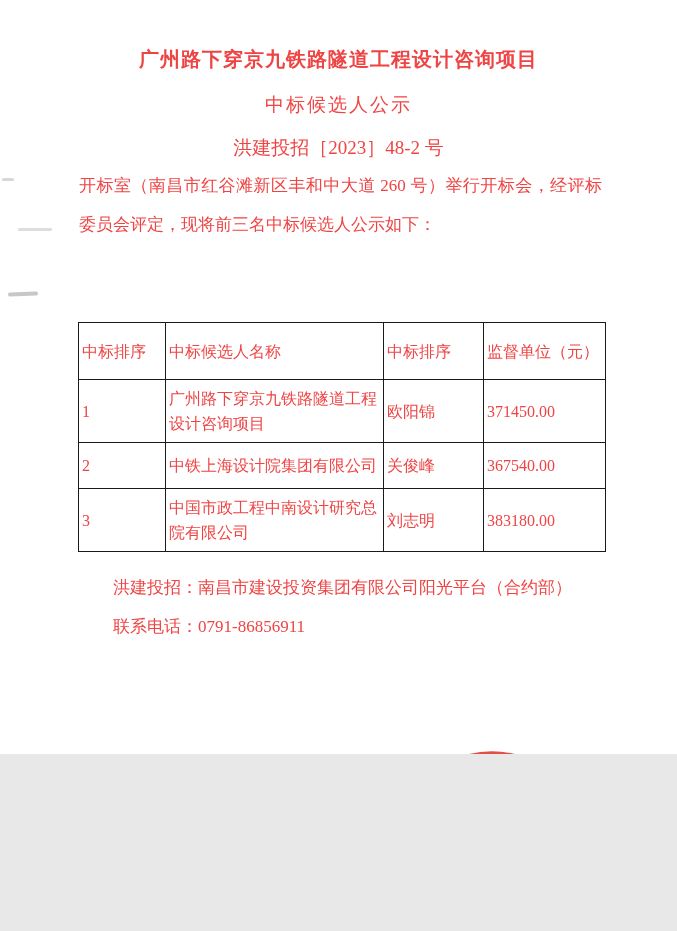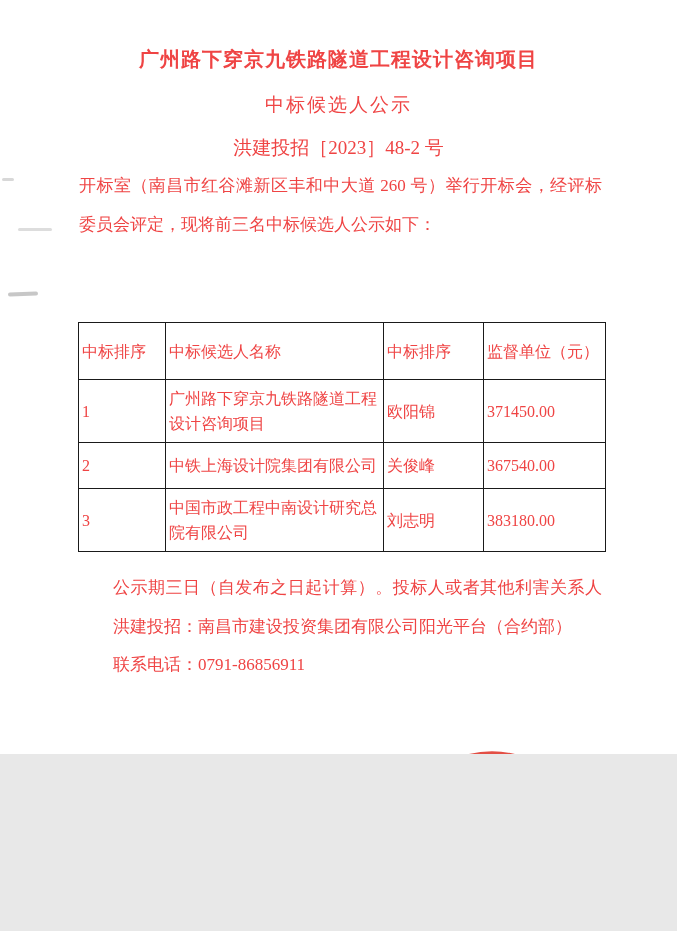--- a/index.html
+++ b/index.html
@@ -109,21 +109,20 @@
     <tr class="r3">
       <td>3</td>
       <td>中国市政工程中南设计研究总院有限公司</td>
       <td>刘志明</td>
       <td>383180.00</td>
     </tr>
   </tbody>
     </table>
 
   <div class="notice">
-    <div class="jline indent">公示期三日（自发布之日起计算）。投标人或者其他利害关系人</div>
     <div class="indent">洪建投招：南昌市建设投资集团有限公司阳光平台（合约部）</div>
     <div class="indent">联系电话：0791-86856911</div>
   </div>
 
   <div class="bidder-line">招标人:南昌市建设投资集团基础设施项目管理有限公司</div>
 
   <svg class="seal" width="190" height="170" viewBox="0 0 190 170">
     <defs>
       <path id="sealTextPath" d="M 32 84 A 63 63 0 1 1 158 84 A 63 63 0 1 1 32 84"></path>
       <path id="sealSerialPath" d="M 46 133 A 69 69 0 0 0 144 133"></path>

